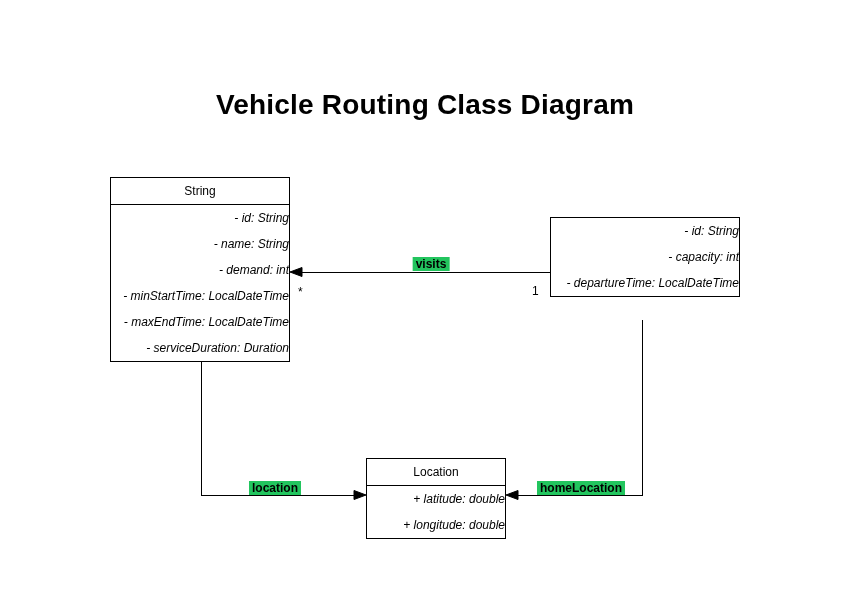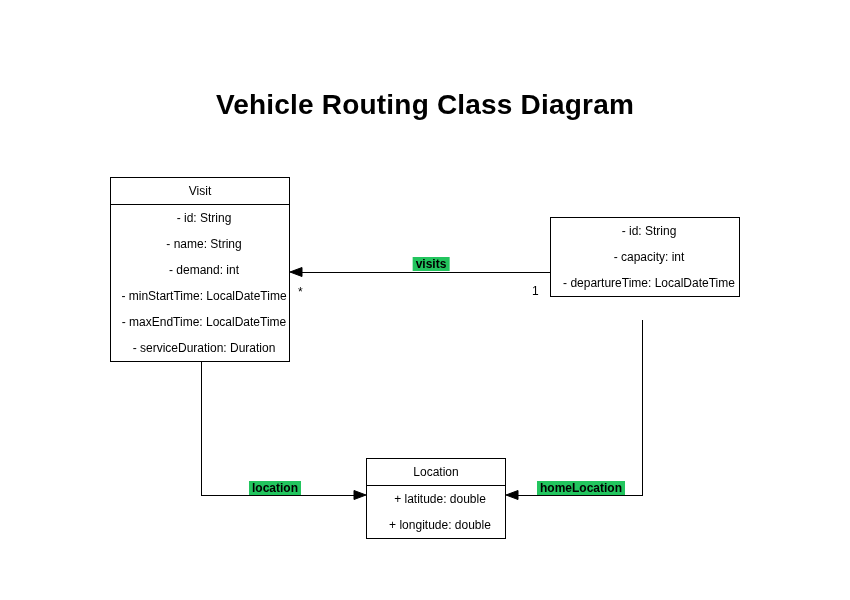--- a/index.html
+++ b/index.html
@@ -49,21 +49,22 @@
     line-height: 26px;
     text-align: center;
     border-bottom: 1px solid #000000;
     white-space: nowrap;
   }
   .uml-class .class-attr {
     height: 26px;
     line-height: 26px;
     padding-left: 8px;
     white-space: nowrap;
-    text-align: center;
+    text-align: right;
+    font-style: italic;
   }
   #class-visit    { left: 110px; top: 177px; width: 178px; }
   #class-vehicle  { left: 550px; top: 217px; width: 188px; }
   #class-location { left: 366px; top: 458px; width: 138px; }
   .edge-label {
     position: absolute;
     transform: translateX(-50%);
     background: #22c55e;
     font-size: 12px;
     line-height: 14px;
@@ -103,21 +104,21 @@
       <polygon points="366,495 354,490.5 354,499.5"></polygon>
     </g>
 
     <g>
       <polyline points="642,320 642,495 516,495"></polyline>
       <polygon points="506,495 518,490.5 518,499.5"></polygon>
     </g>
   </svg>
 
   <div class="uml-class" id="class-visit">
-    <div class="class-header">Visit</div>
+    <div class="class-header">String</div>
     <div class="class-attr">- id: String</div>
     <div class="class-attr">- name: String</div>
     <div class="class-attr">- demand: int</div>
     <div class="class-attr">- minStartTime: LocalDateTime</div>
     <div class="class-attr">- maxEndTime: LocalDateTime</div>
     <div class="class-attr">- serviceDuration: Duration</div>
   </div>
 
   <div class="uml-class" id="class-vehicle">
     <div class="class-attr">- id: String</div>

